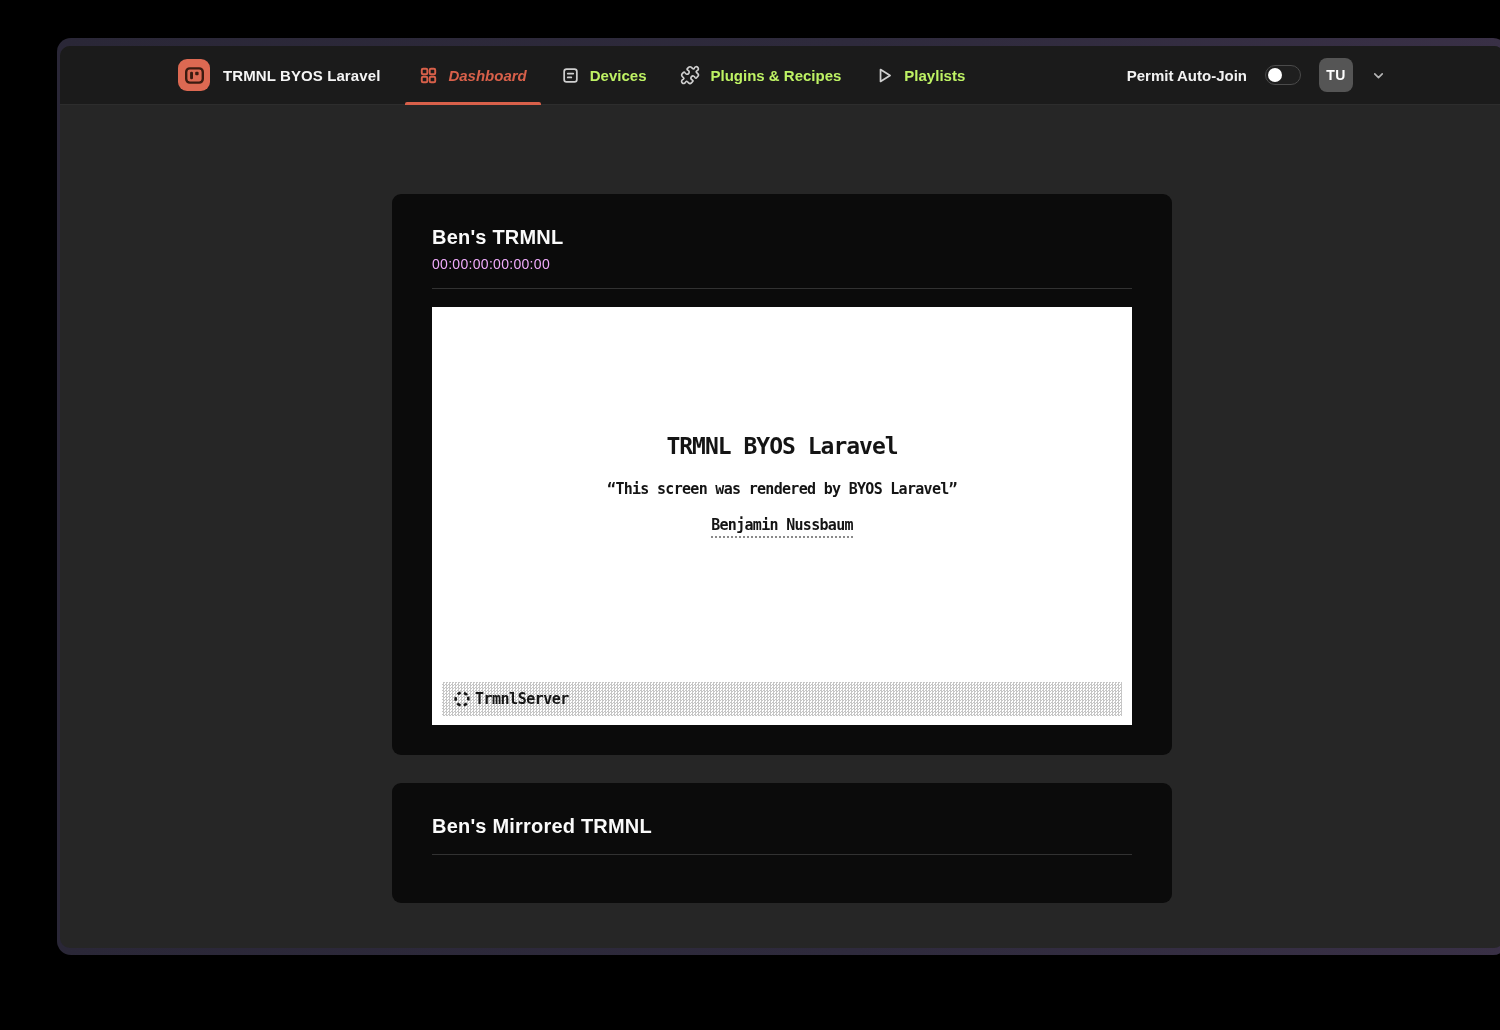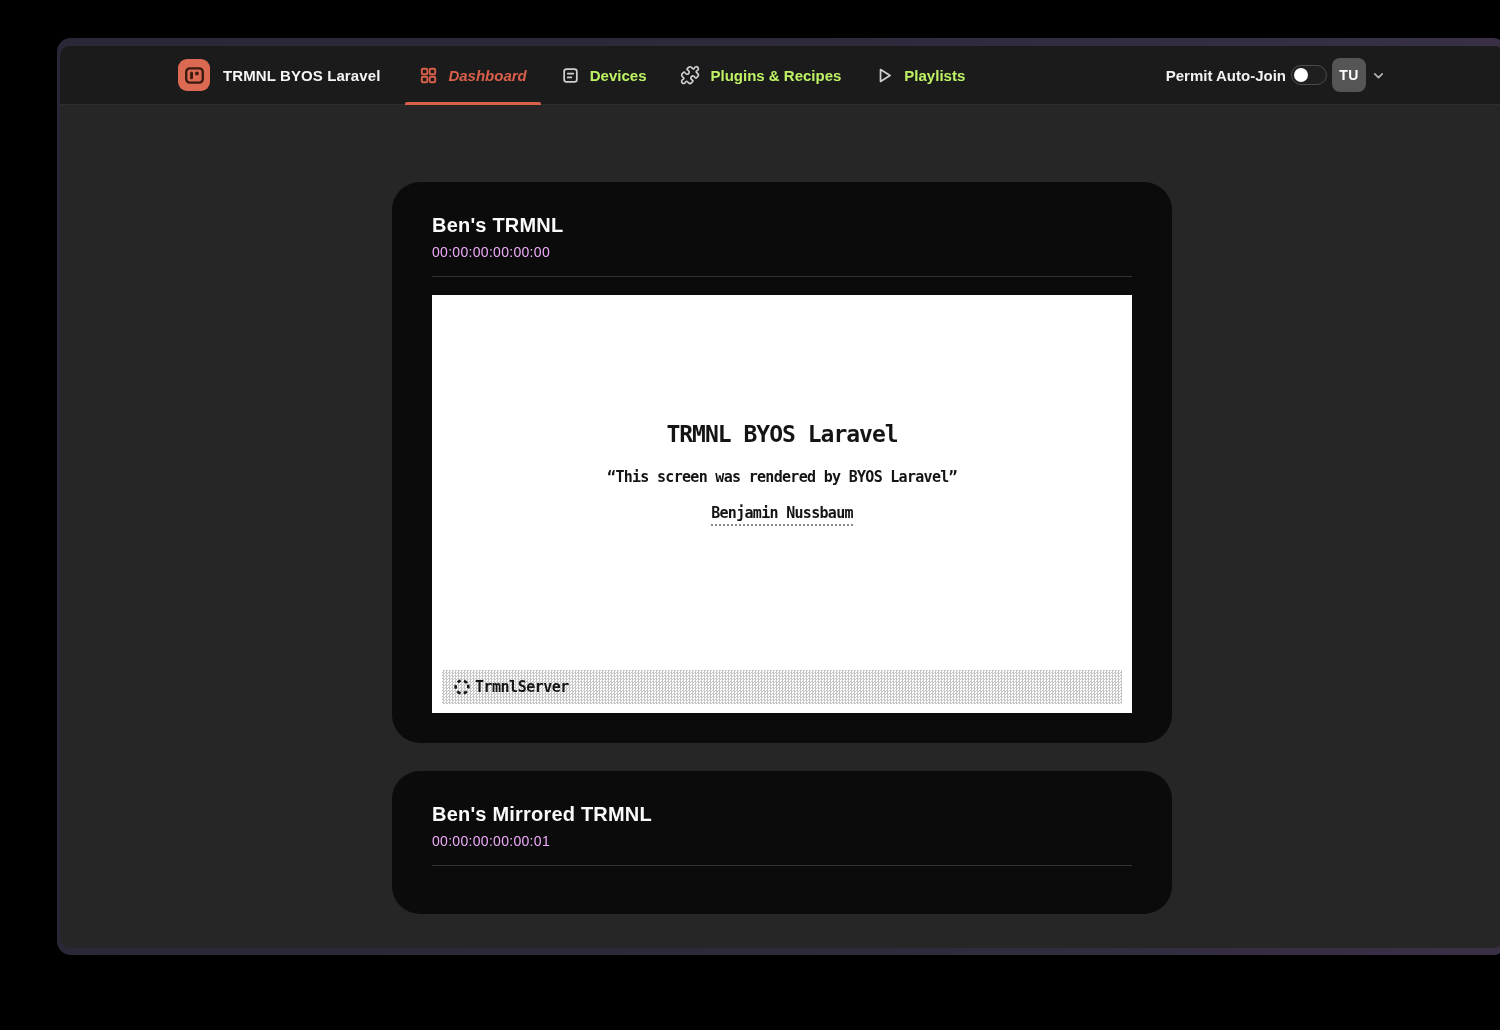--- a/index.html
+++ b/index.html
@@ -51,21 +51,21 @@
     padding:0 17px; position:relative;
     font-size:15px; font-weight:600; color:#bef264; cursor:pointer;
   }
   .nav-tab svg { display:block; }
   .nav-tab.active { color:#d8604a;font-style:italic; }
   .nav-tab.active::after {
     content:""; position:absolute; left:3px; right:3px; bottom:-1px;
     height:3px; background:#d8604a; border-radius:2px 2px 0 0;
   }
 
-  .nav-right { margin-left:auto; display:flex; align-items:center; gap:5px; }
+  .nav-right { margin-left:auto; display:flex; align-items:center; gap:18px; }
   .autojoin-label { font-size:15px; font-weight:bold; color:#f2f2f2; }
   .toggle {
     width:36px; height:20px; border-radius:10px;
     background:#1f1f1f; border:1px solid #4b4b4b;
     position:relative; cursor:pointer;
   }
   .toggle-knob {
     position:absolute; left:2px; top:2px;
     width:14px; height:14px; border-radius:50%; background:#fff;
   }
@@ -73,22 +73,22 @@
     width:34px; height:34px; border-radius:8px; background:#555;
     color:#fff; font-size:14px; font-weight:bold;
     display:flex; align-items:center; justify-content:center;
     letter-spacing:.3px; cursor:pointer;
   }
   .chevron { display:flex; align-items:center; cursor:pointer; }
 
   
   .main { flex:1 1 auto; overflow:hidden; padding-top:77px; }
   .card {
-    width:780px; margin:0 auto 28px;
-    background:#0b0b0b; border-radius:28px;
+    width:780px; margin:12px auto 28px;
+    background:#0b0b0b; border-radius:9px;
     padding:30px 40px 30px;
   }
   .card-title { font-size:20px; font-weight:600; color:#fafafa; line-height:26px; letter-spacing:.2px; }
   .card-mac { font-size:14px; color:#f0abfc; margin-top:5px; line-height:18px; letter-spacing:.3px; }
   .card-divider { border:none; border-top:1px solid #323232; margin:15px 0 18px; }
 
   
   .screen {
     width:700px; height:418px; background:#fff;
     position:relative; text-align:center;
@@ -214,20 +214,19 @@
                 <circle cx="9" cy="9" r="6.4" fill="none" stroke="#161616" stroke-width="2.6" stroke-dasharray="3.6 3.1" stroke-linecap="butt" transform="rotate(-20 9 9)"></circle>
               </svg>
             </span>
             <span class="screen-bar-label">TrmnlServer</span>
           </div>
         </div>
       </div>
 
       <div class="card">
         <div class="card-title">Ben's Mirrored TRMNL</div>
-        <div class="card-mac">00:00:00:00:00:01</div>
         <hr class="card-divider">
 
       </div>
 
     </div>
   </div>
 </div>
 
 </body></html>

